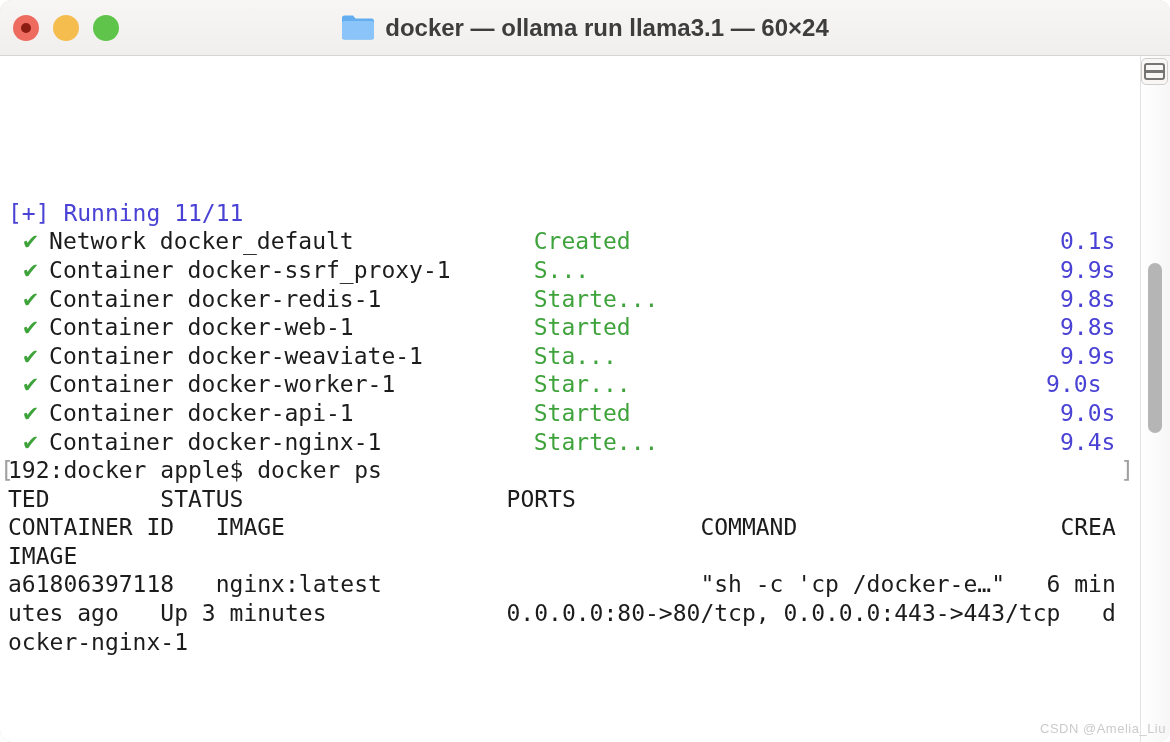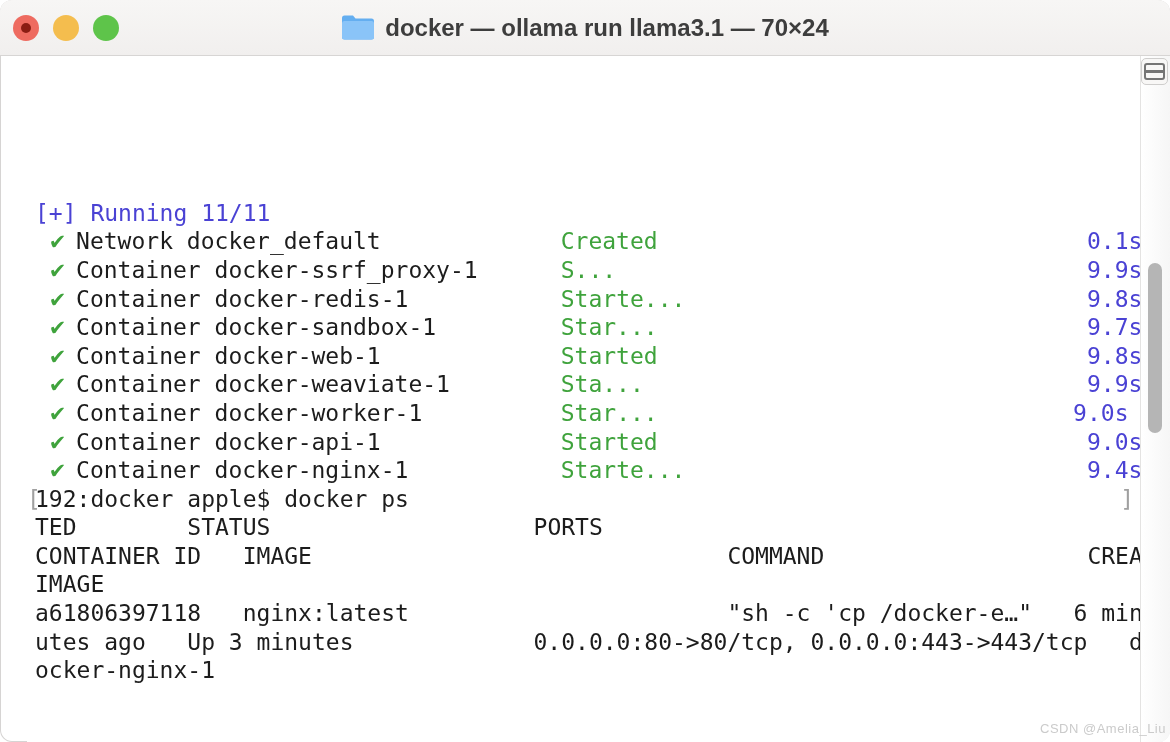--- a/index.html
+++ b/index.html
@@ -40,21 +40,20 @@
   .folder{width:34px;height:27px;position:relative;display:inline-block;}
   .title{
     font-size:24px;font-weight:700;color:#3d3d3d;letter-spacing:0;
     white-space:nowrap;
   }
   
   .content{
     position:relative;
     height:686px;
     background:#ffffff;
-    margin-left:27px;
   }
   .screen{
     position:absolute;inset:0;
     overflow:hidden;
     cursor:text;
   }
   .row{
     position:relative;
     height:28.58px;
     line-height:28.58px;
@@ -127,36 +126,35 @@
       <button class="tl tl-yellow" aria-label="minimize"></button>
       <button class="tl tl-green" aria-label="zoom"></button>
     </div>
     <div class="titlewrap">
       <span class="folder">
         <svg width="34" height="27" viewBox="0 0 34 27">
           <path d="M1 4 Q1 1.5 3.5 1.5 L12 1.5 L14.5 4.5 L30.5 4.5 Q33 4.5 33 7 L33 23 Q33 25.5 30.5 25.5 L3.5 25.5 Q1 25.5 1 23 Z" fill="#64aef0"></path>
           <path d="M1 9 Q1 7 3.5 7 L30.5 7 Q33 7 33 9 L33 23 Q33 25.5 30.5 25.5 L3.5 25.5 Q1 25.5 1 23 Z" fill="#8ac4f8"></path>
         </svg>
       </span>
-      <span class="title">docker — ollama run llama3.1 — 70×24</span>
+      <span class="title">docker — ollama run llama3.1 — 60×24</span>
     </div>
   </div>
 
   <div class="content">
     <div class="screen" id="screen">
         <div class="row"></div>
         <div class="row"></div>
         <div class="row"></div>
         <div class="row"></div>
         <div class="row"></div>
         <div class="row"><span class="c-b">[+] Running 11/11</span></div>
         <div class="row"><span class="c-k"> </span><span class="c-ck">✔</span><span class="c-k"> </span><span class="c-k">Network docker_default</span><span class="c-k">             </span><span class="c-g">Created</span><span class="c-k">                               </span><span class="c-b">0.1s</span></div>
         <div class="row"><span class="c-k"> </span><span class="c-ck">✔</span><span class="c-k"> </span><span class="c-k">Container docker-ssrf_proxy-1</span><span class="c-k">      </span><span class="c-g">S...</span><span class="c-k">                                  </span><span class="c-b">9.9s</span></div>
         <div class="row"><span class="c-k"> </span><span class="c-ck">✔</span><span class="c-k"> </span><span class="c-k">Container docker-redis-1</span><span class="c-k">           </span><span class="c-g">Starte...</span><span class="c-k">                             </span><span class="c-b">9.8s</span></div>
-        <div class="row"><span class="c-k"> </span><span class="c-ck">✔</span><span class="c-k"> </span><span class="c-k">Container docker-sandbox-1</span><span class="c-k">         </span><span class="c-g">Star...</span><span class="c-k">                               </span><span class="c-b">9.7s</span></div>
         <div class="row"><span class="c-k"> </span><span class="c-ck">✔</span><span class="c-k"> </span><span class="c-k">Container docker-web-1</span><span class="c-k">             </span><span class="c-g">Started</span><span class="c-k">                               </span><span class="c-b">9.8s</span></div>
         <div class="row"><span class="c-k"> </span><span class="c-ck">✔</span><span class="c-k"> </span><span class="c-k">Container docker-weaviate-1</span><span class="c-k">        </span><span class="c-g">Sta...</span><span class="c-k">                                </span><span class="c-b">9.9s</span></div>
         <div class="row"><span class="c-k"> </span><span class="c-ck">✔</span><span class="c-k"> </span><span class="c-k">Container docker-worker-1</span><span class="c-k">          </span><span class="c-g">Star...</span><span class="c-k">                              </span><span class="c-b">9.0s</span></div>
         <div class="row"><span class="c-k"> </span><span class="c-ck">✔</span><span class="c-k"> </span><span class="c-k">Container docker-api-1</span><span class="c-k">             </span><span class="c-g">Started</span><span class="c-k">                               </span><span class="c-b">9.0s</span></div>
         <div class="row"><span class="c-k"> </span><span class="c-ck">✔</span><span class="c-k"> </span><span class="c-k">Container docker-nginx-1</span><span class="c-k">           </span><span class="c-g">Starte...</span><span class="c-k">                             </span><span class="c-b">9.4s</span></div>
         <div class="row"><span class="c-k">192:docker apple$ docker ps</span><span class="mark mark-open">[</span><span class="mark mark-close">]</span></div>
         <div class="row"><span class="c-k">TED</span><span class="c-k">        </span><span class="c-k">STATUS</span><span class="c-k">                   </span><span class="c-k">PORTS</span></div>
         <div class="row"><span class="c-k">CONTAINER ID   IMAGE</span><span class="c-k">                              </span><span class="c-k">COMMAND</span><span class="c-k">                   </span><span class="c-k">CREA</span></div>
         <div class="row"><span class="c-k">IMAGE</span></div>
         <div class="row"><span class="c-k">a61806397118   nginx:latest</span><span class="c-k">                       </span><span class="c-k">"sh -c 'cp /docker-e…"</span><span class="c-k">   </span><span class="c-k">6 min</span></div>

